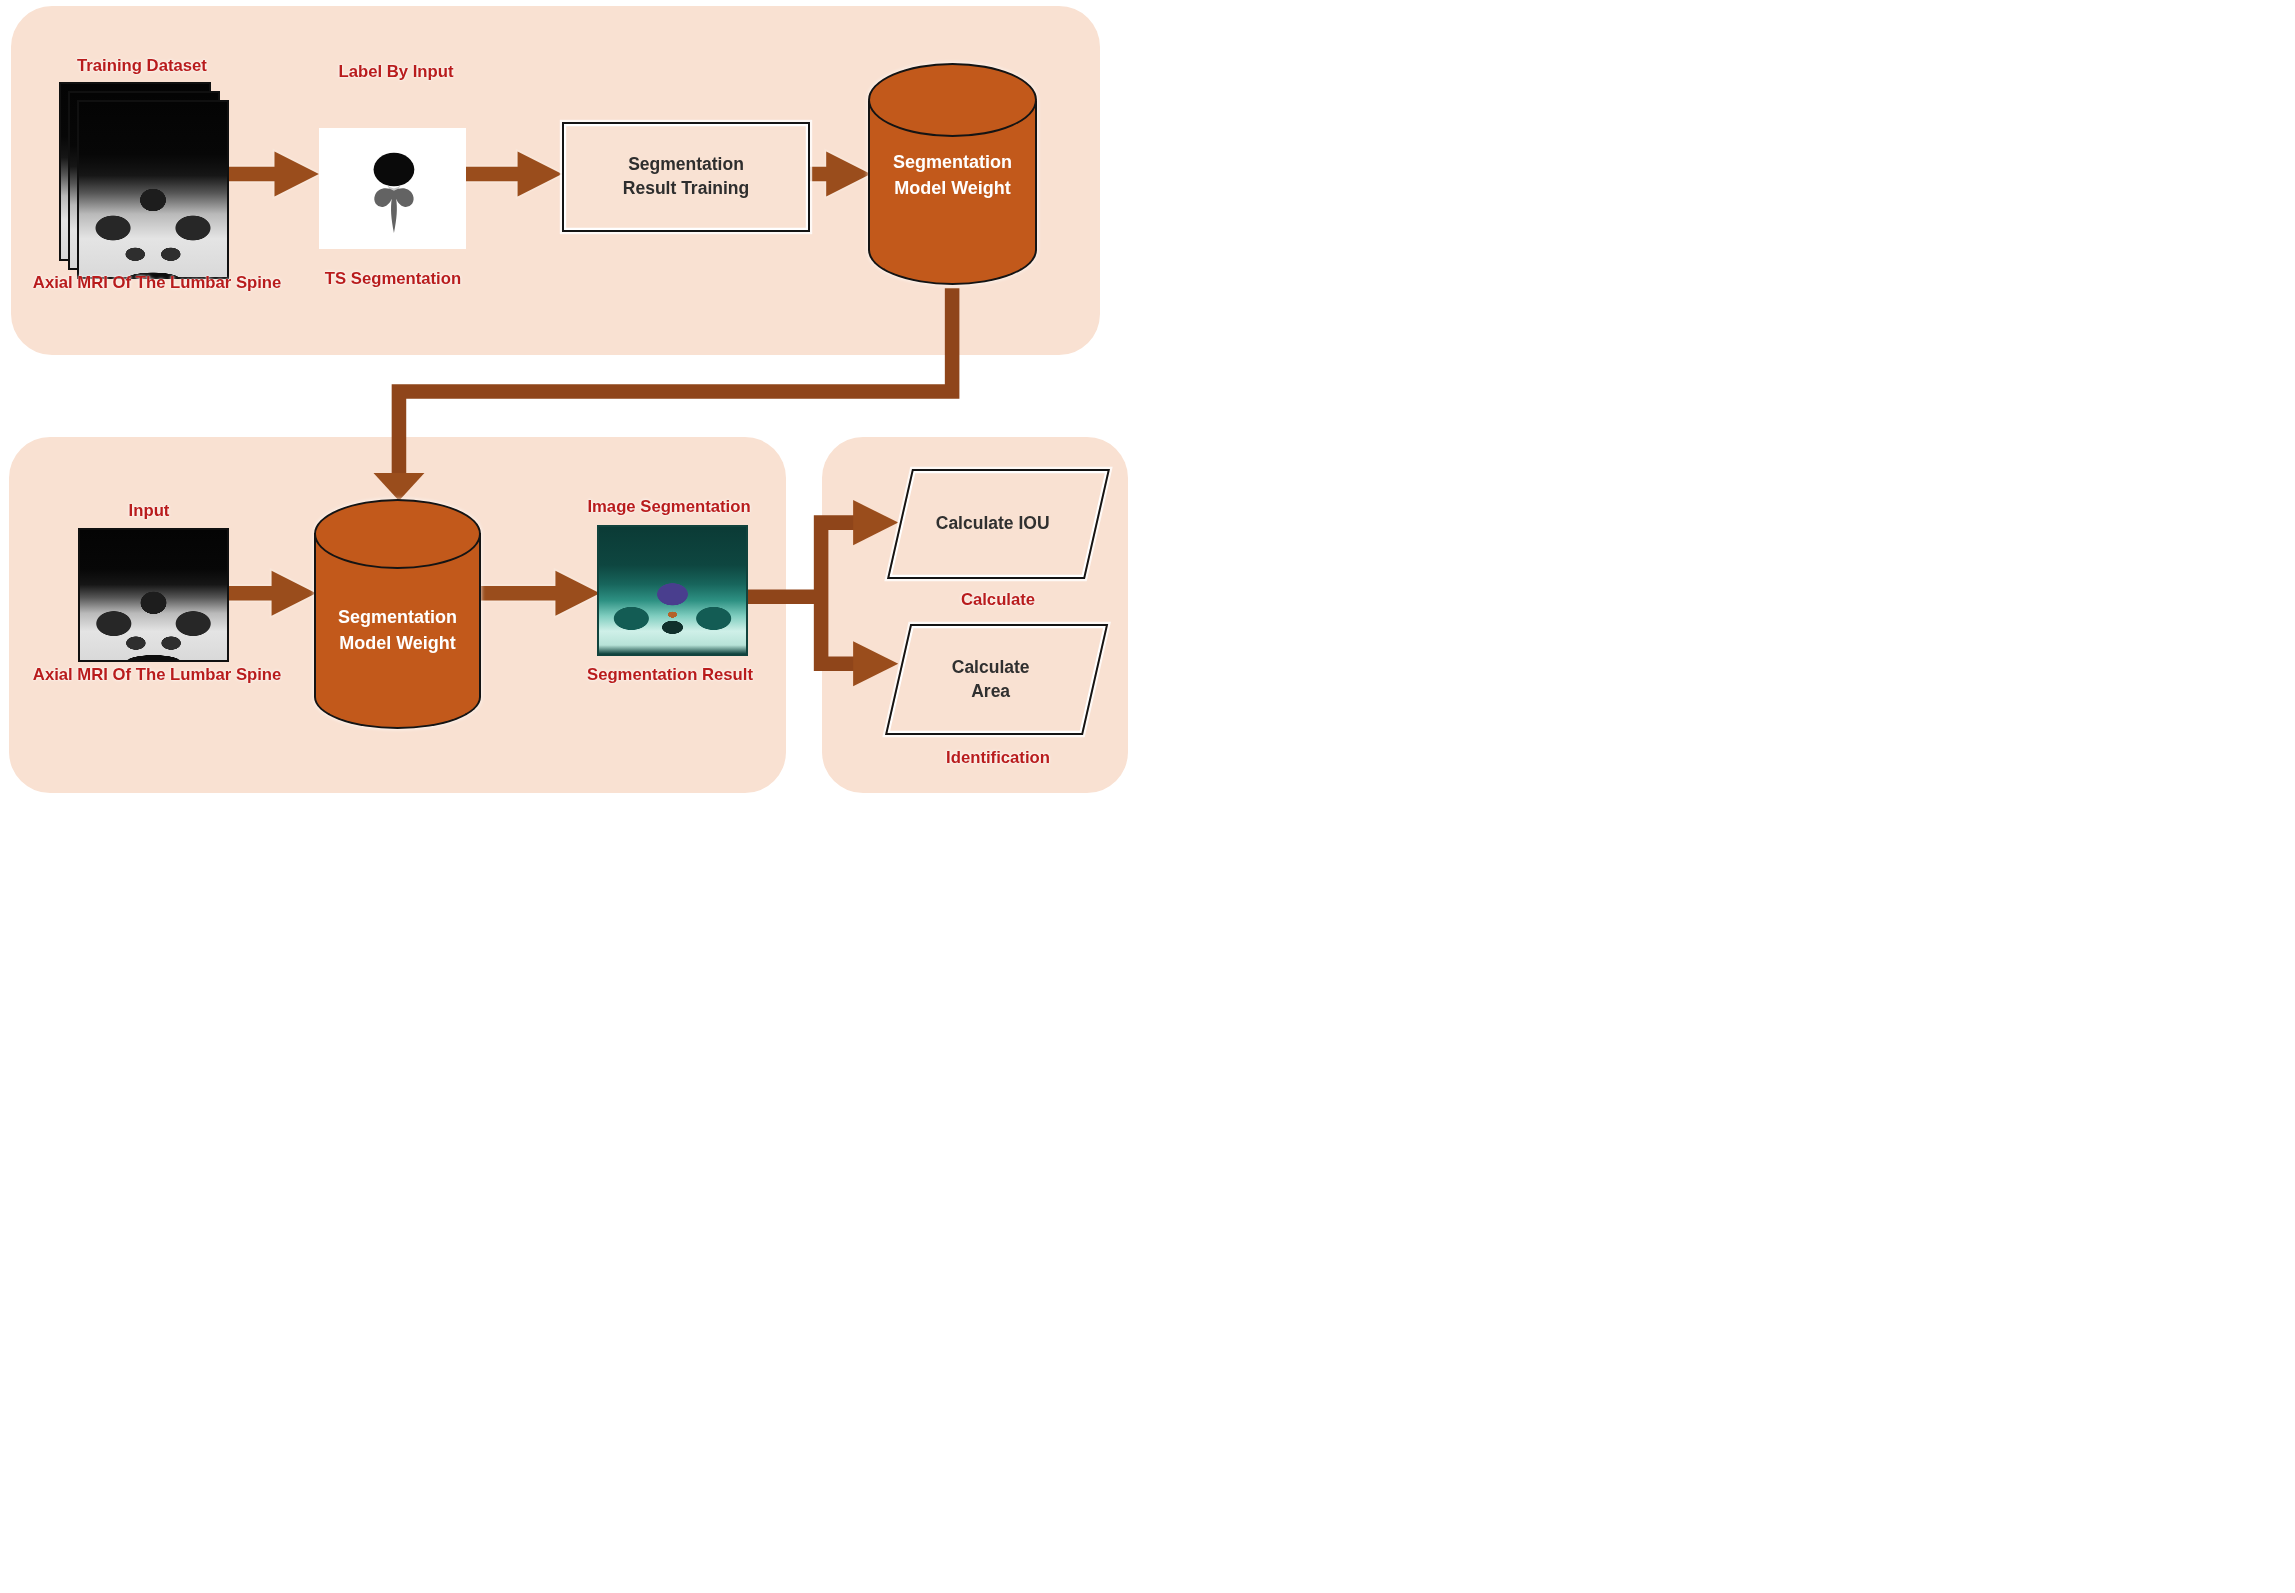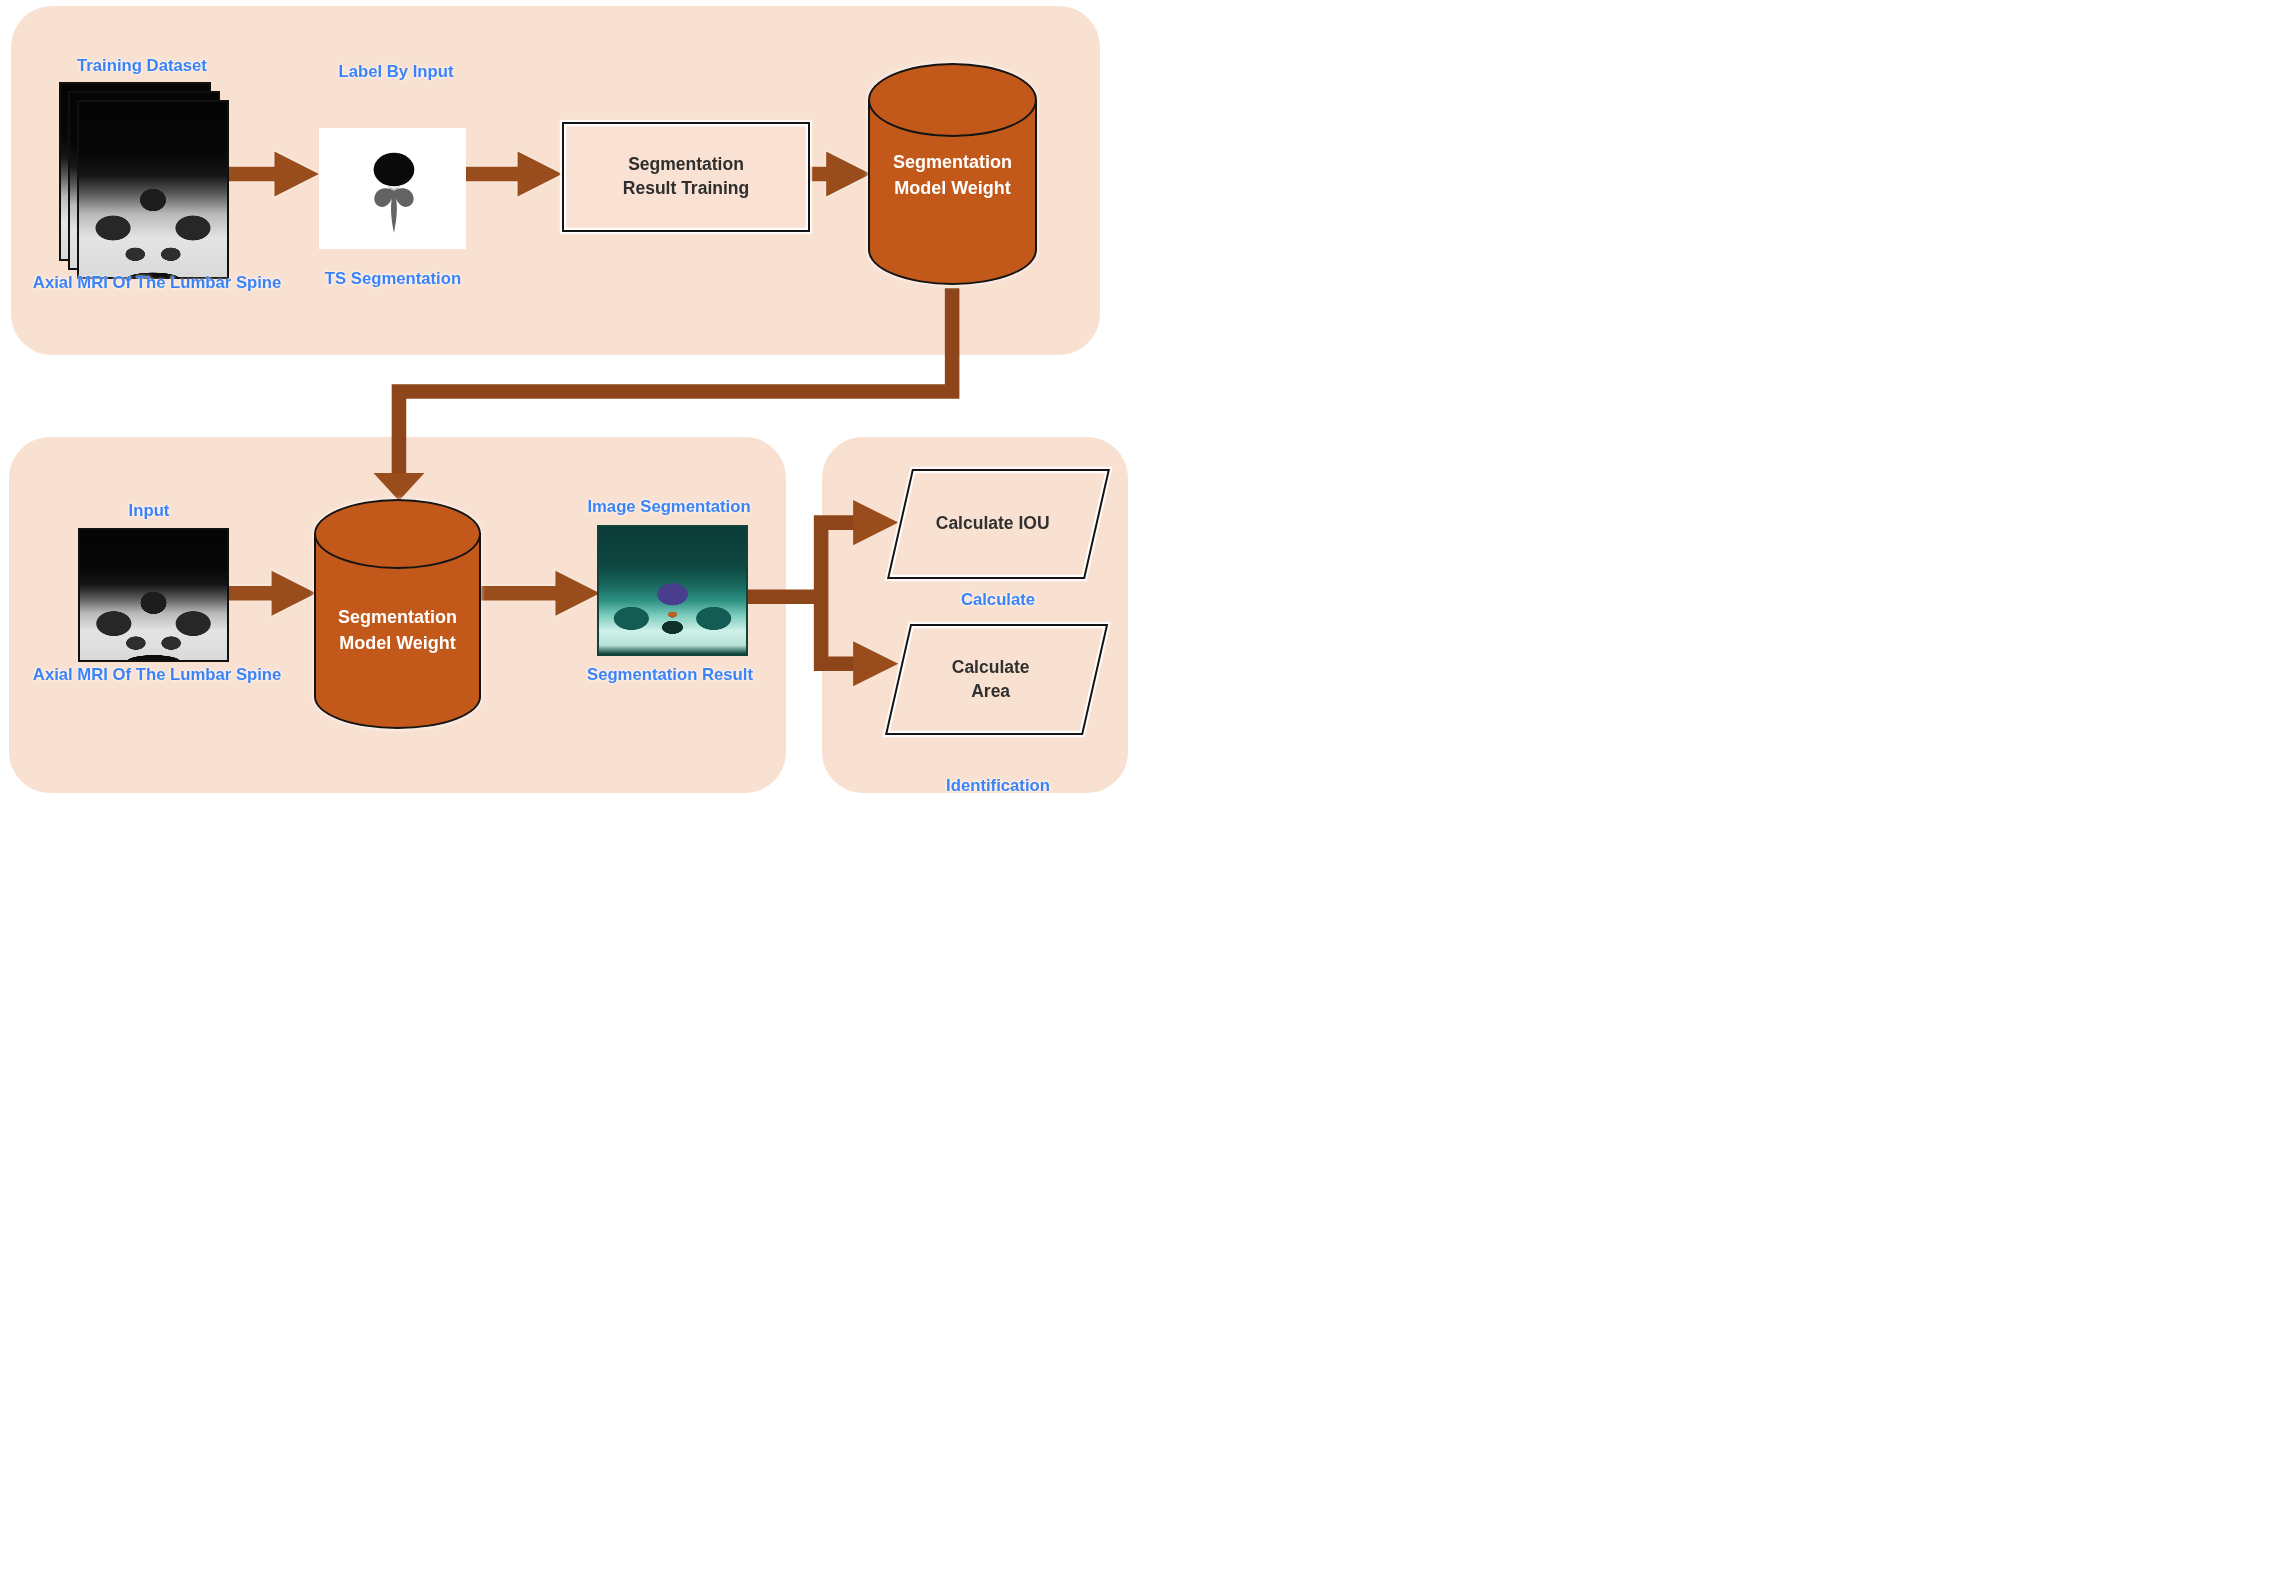--- a/index.html
+++ b/index.html
@@ -1,18 +1,18 @@
 <!DOCTYPE html>
 <html style="font-size:11.6px"><head>
 <meta charset="utf-8">
 <style>
   html,body{margin:0;padding:0;background:#ffffff;font-family:"Liberation Sans",sans-serif;}
   .canvas{position:relative;width:1148px;height:797px;background:#ffffff;overflow:hidden;}
   .panel{position:absolute;background:#F9E1D2;border-radius:41px;z-index:0;}
-  .lbl{position:absolute;color:#3b82f6;font-weight:700;text-align:center;
+  .lbl{position:absolute;color:#b91c1c;font-weight:700;text-align:center;
        text-shadow:0 0 3.6px rgba(255,255,255,.95),0 0 1.5px rgba(255,255,255,.9);z-index:3;}
   .t23{font-size:16.7px;line-height:1.1;}
   
   .mri-img{
     border:2.9px solid #101010;
     background:
       radial-gradient(ellipse 22px 19px at 50% 56%, #1d1d1d 58%, rgba(29,29,29,0) 60%),
       radial-gradient(ellipse 31px 22px at 23% 72%, #272727 55%, rgba(39,39,39,0) 58%),
       radial-gradient(ellipse 31px 22px at 77% 72%, #272727 55%, rgba(39,39,39,0) 58%),
       radial-gradient(ellipse 19px 13px at 38% 87%, #2e2e2e 50%, rgba(46,46,46,0) 53%),
@@ -134,16 +134,16 @@
     <div class="inner">Calculate IOU</div>
   </div>
   <span class="lbl t23" style="left:889px;top:591px;width:218px;">Calculate</span>
 
   <div class="pgram" style="left:885px;top:624px;width:194px;height:107px;">
     <div class="inner">
       <span>Calculate</span>
       <span>Area</span>
     </div>
   </div>
-  <span class="lbl t23" style="left:889px;top:749px;width:218px;margin-top:28px;">Identification</span>
+  <span class="lbl t23" style="left:889px;top:749px;width:218px;">Identification</span>
 
 </div>
 
 
 </body></html>

